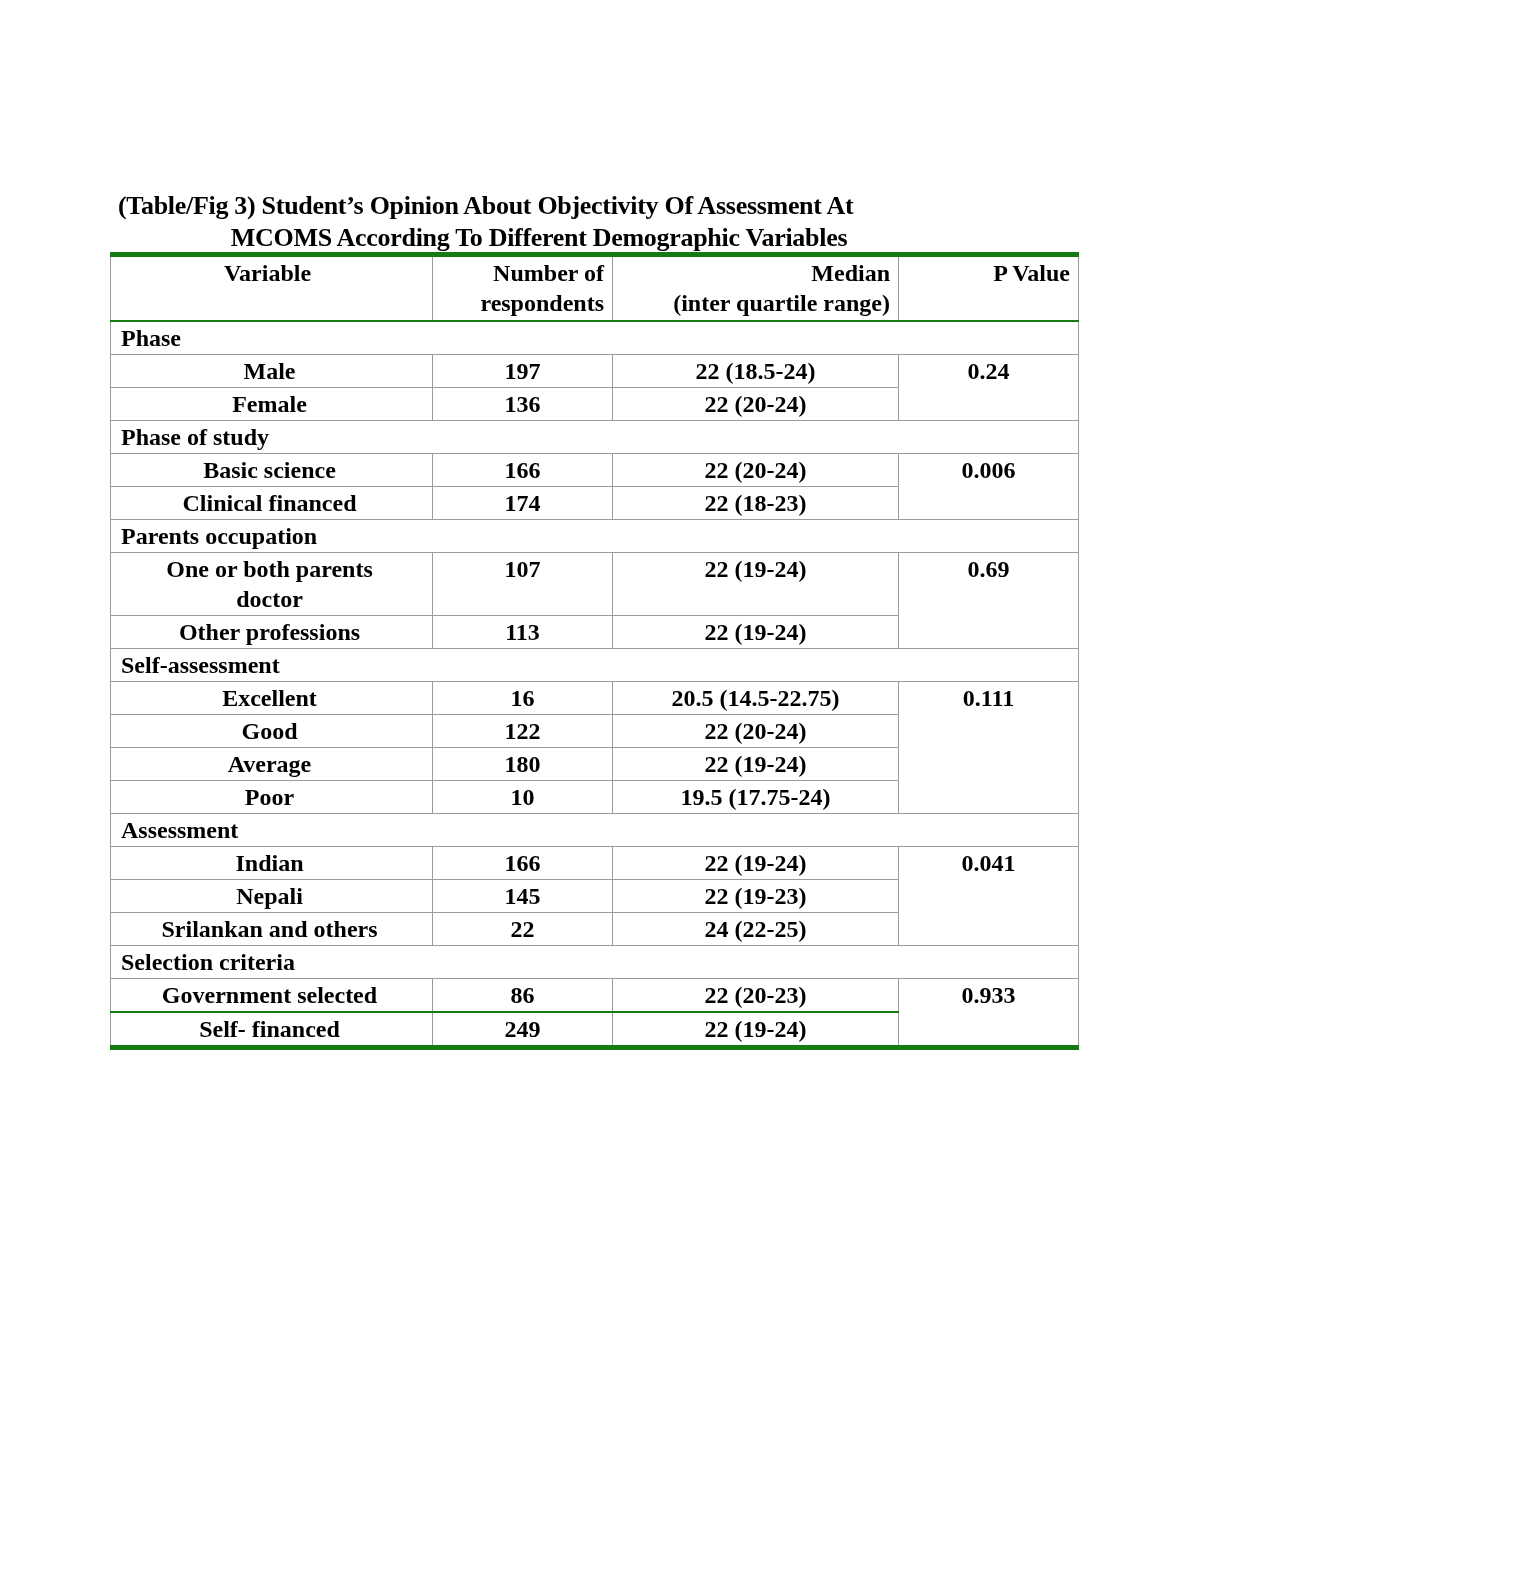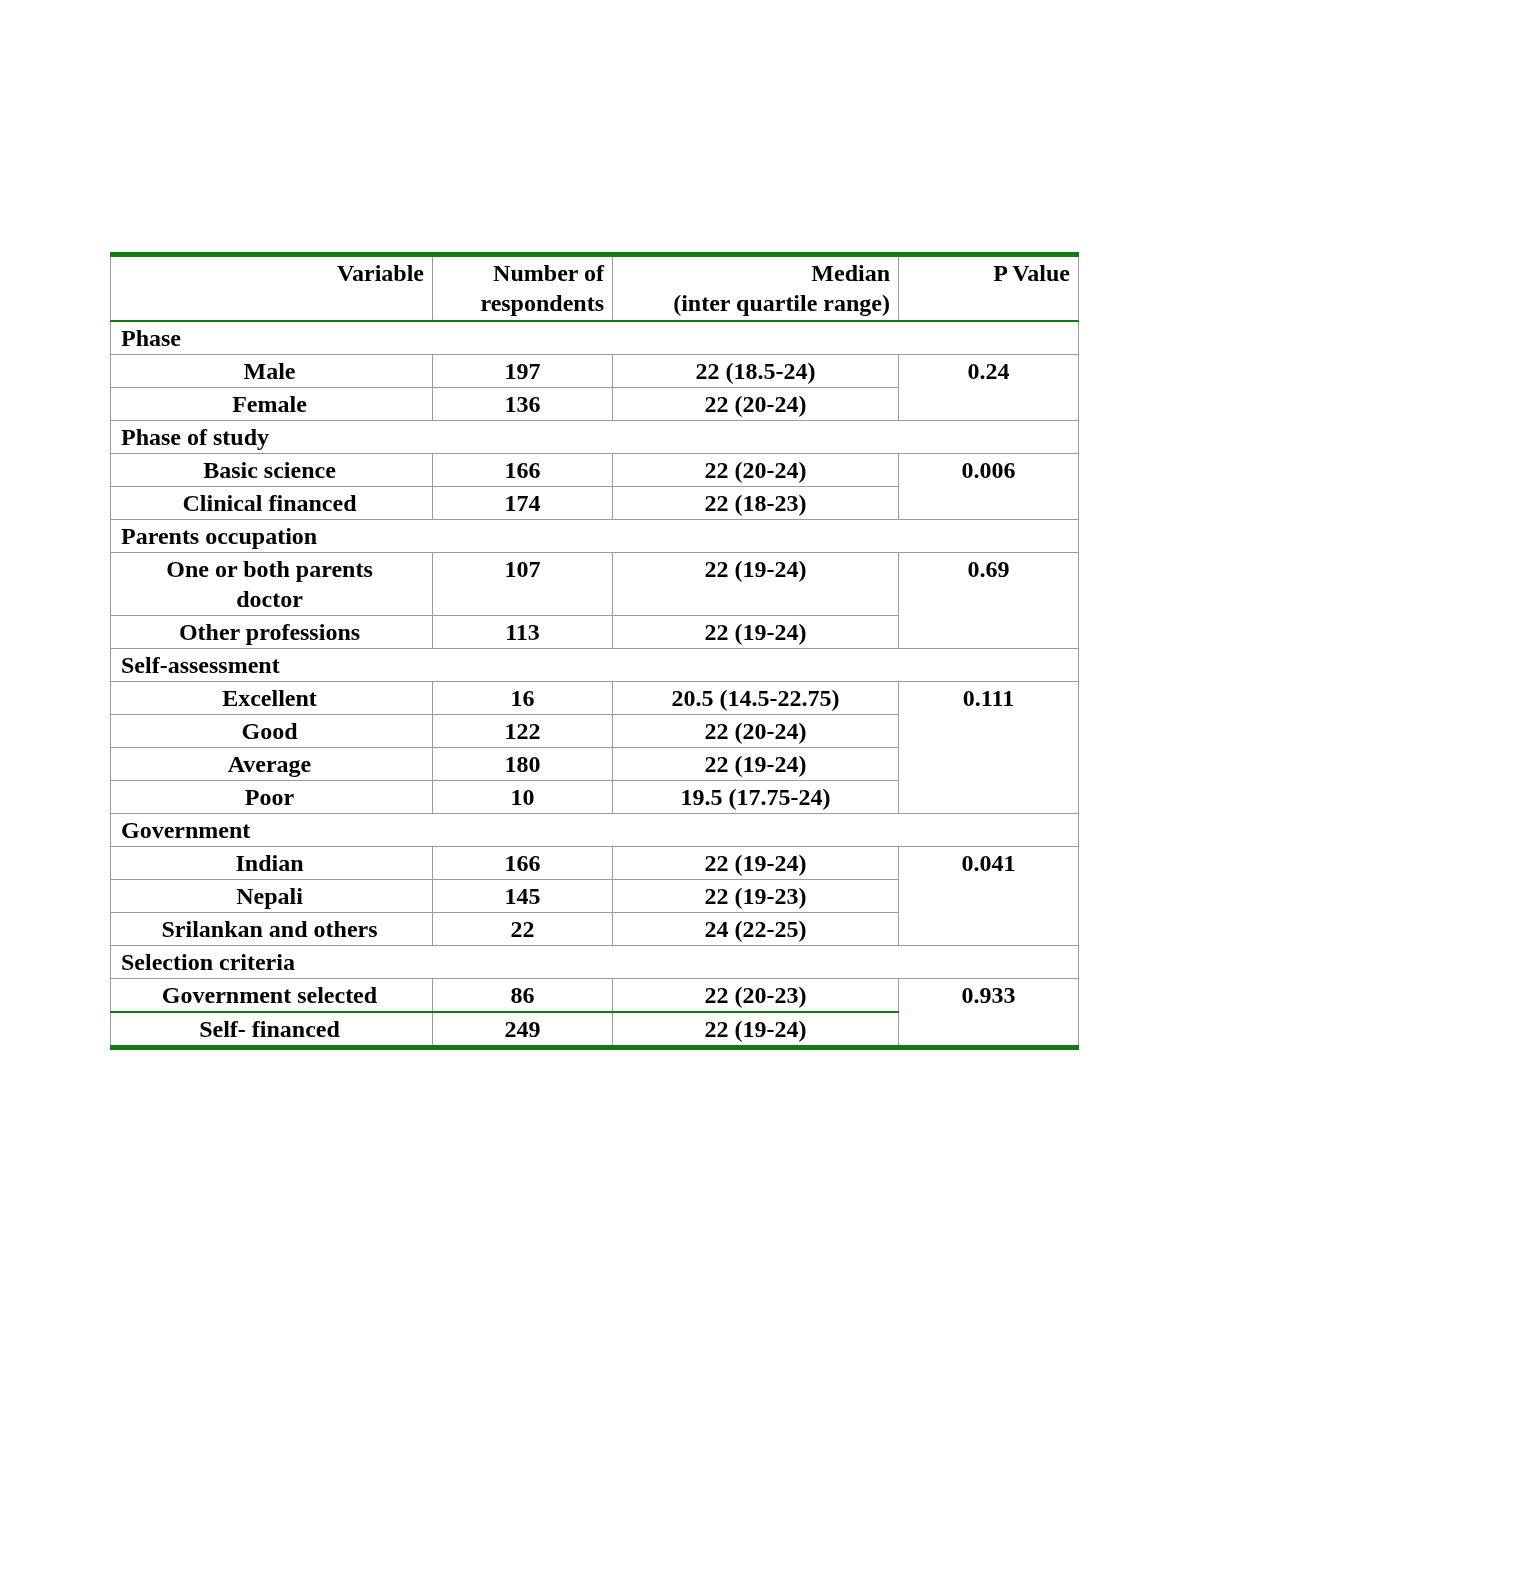--- a/index.html
+++ b/index.html
@@ -51,39 +51,43 @@
     vertical-align: top;
     padding: 1px 8px;
     white-space: pre-line;
     overflow: hidden;
   }
   .demo-table thead th {
     border-bottom: 2px solid var(--green);
     height: 66px;
     text-align: right;
   }
-  .demo-table thead th.c-var { text-align: right; padding-left: 0; margin-left: 38px; }
+  .demo-table thead th.c-var { text-align: center; padding-left: 0; margin-left: 38px; }
   .demo-table td { height: 32px; }
   .demo-table td.c-var { text-align: center; padding-left: 4px; }
   .demo-table td.c-num, .demo-table td.c-med, .demo-table td.c-p { text-align: center; }
   .demo-table tr.section-row td {
     text-align: left;
     padding-left: 10px;
   }
   .demo-table tr.green-after td.c-var,
   .demo-table tr.green-after td.c-num,
   .demo-table tr.green-after td.c-med {
     border-bottom: 2px solid var(--green);
   }
 </style>
 </head>
 <body>
 
 <div class="page">
 
+  <div class="title-block">
+    <div class="title-line1">(Table/Fig 3) Student’s Opinion About Objectivity Of Assessment At</div>
+    <div class="title-line2">MCOMS According To Different Demographic Variables</div>
+  </div>
 
   <table class="demo-table">
     <colgroup>
       <col style="width:322px">
       <col style="width:180px">
       <col style="width:286px">
       <col style="width:180px">
     </colgroup>
     <thead>
       <tr>
@@ -157,21 +161,21 @@
           <td class="c-var">Average</td>
           <td class="c-num">180</td>
           <td class="c-med">22 (19-24)</td>
         </tr>
         <tr>
           <td class="c-var">Poor</td>
           <td class="c-num">10</td>
           <td class="c-med">19.5 (17.75-24)</td>
         </tr>
         <tr class="section-row">
-          <td class="c-section" colspan="4">Government</td>
+          <td class="c-section" colspan="4">Assessment</td>
         </tr>
         <tr>
           <td class="c-var">Indian</td>
           <td class="c-num">166</td>
           <td class="c-med">22 (19-24)</td>
           <td class="c-p" rowspan="3">0.041</td>
         </tr>
         <tr>
           <td class="c-var">Nepali</td>
           <td class="c-num">145</td>

